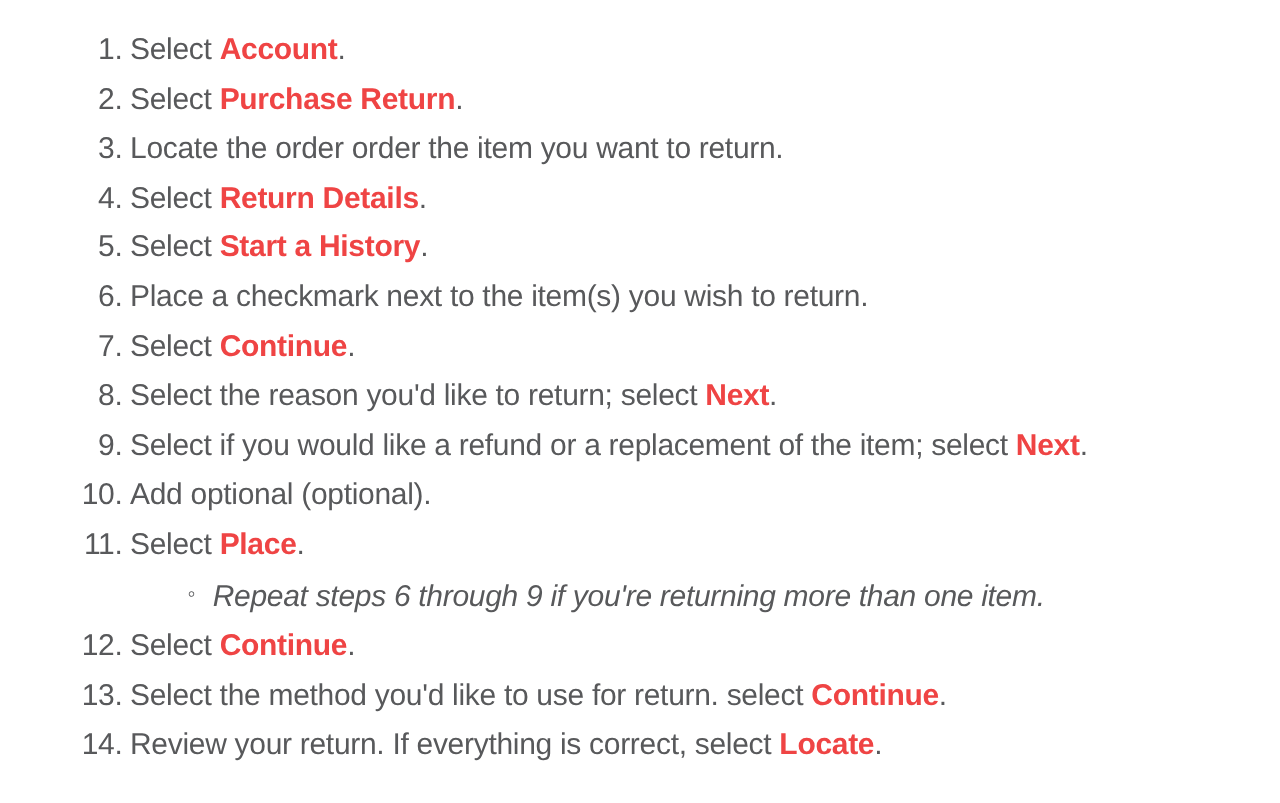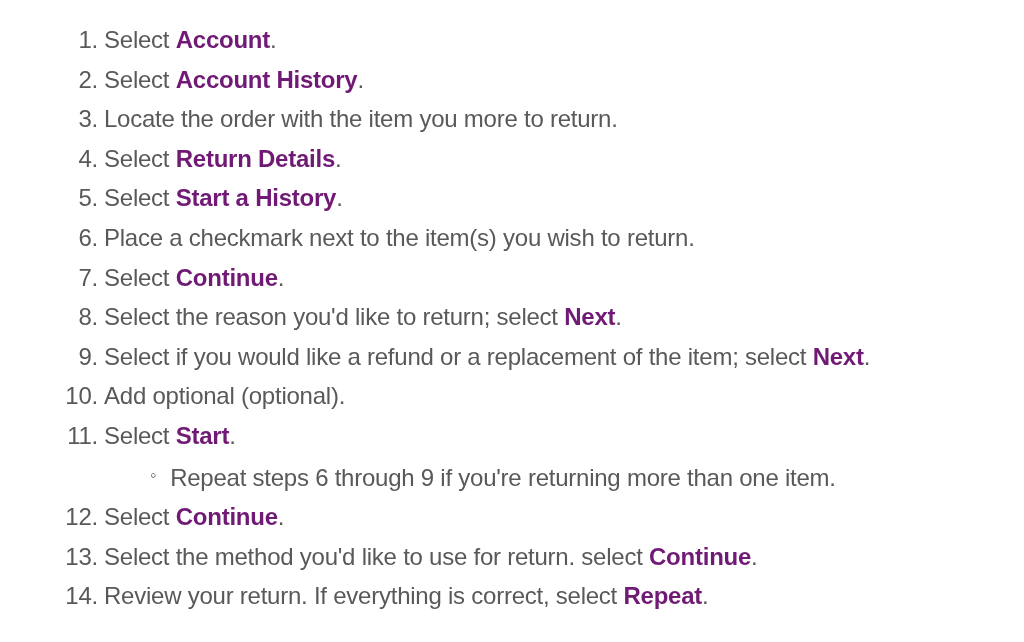--- a/index.html
+++ b/index.html
@@ -34,25 +34,26 @@
       text-align: right;
       flex-shrink: 0;
       margin-right: 6px;
       color: #58595b;
     }
     ol.main-list > li > .content {
       flex: 1;
     }
     .line strong {
       font-weight: 700;
-      color: #701a75;
+      color: #ef4444;
     }
     ul.sub-list {
       list-style: none;
       margin-top: 2px;
+      font-style: italic;
     }
     ul.sub-list > li {
       display: flex;
       align-items: flex-start;
       padding-left: 46px;
     }
     ul.sub-list > li::before {
       content: "\25E6"; 
       font-size: 18px;
       line-height: 1.9;
@@ -65,26 +66,26 @@
 <body>
 
 <ol class="main-list">
     <li>
       <div class="content">
         <div class="line">Select <strong>Account</strong>.</div>
       </div>
     </li>
     <li>
       <div class="content">
-        <div class="line">Select <strong>Account History</strong>.</div>
+        <div class="line">Select <strong>Purchase Return</strong>.</div>
       </div>
     </li>
     <li>
       <div class="content">
-        <div class="line">Locate the order with the item you more to return.</div>
+        <div class="line">Locate the order order the item you want to return.</div>
       </div>
     </li>
     <li>
       <div class="content">
         <div class="line">Select <strong>Return Details</strong>.</div>
       </div>
     </li>
     <li>
       <div class="content">
         <div class="line">Select <strong>Start a History</strong>.</div>
@@ -110,36 +111,36 @@
         <div class="line">Select if you would like a refund or a replacement of the item; select <strong>Next</strong>.</div>
       </div>
     </li>
     <li>
       <div class="content">
         <div class="line">Add optional (optional).</div>
       </div>
     </li>
     <li>
       <div class="content">
-        <div class="line">Select <strong>Start</strong>.</div>
+        <div class="line">Select <strong>Place</strong>.</div>
         <ul class="sub-list">
           <li>
             <span class="line">Repeat steps 6 through 9 if you're returning more than one item.</span>
           </li>
         </ul>
       </div>
     </li>
     <li>
       <div class="content">
         <div class="line">Select <strong>Continue</strong>.</div>
       </div>
     </li>
     <li>
       <div class="content">
         <div class="line">Select the method you'd like to use for return. select <strong>Continue</strong>.</div>
       </div>
     </li>
     <li>
       <div class="content">
-        <div class="line">Review your return. If everything is correct, select <strong>Repeat</strong>.</div>
+        <div class="line">Review your return. If everything is correct, select <strong>Locate</strong>.</div>
       </div>
     </li>
   </ol>
 
 </body></html>

